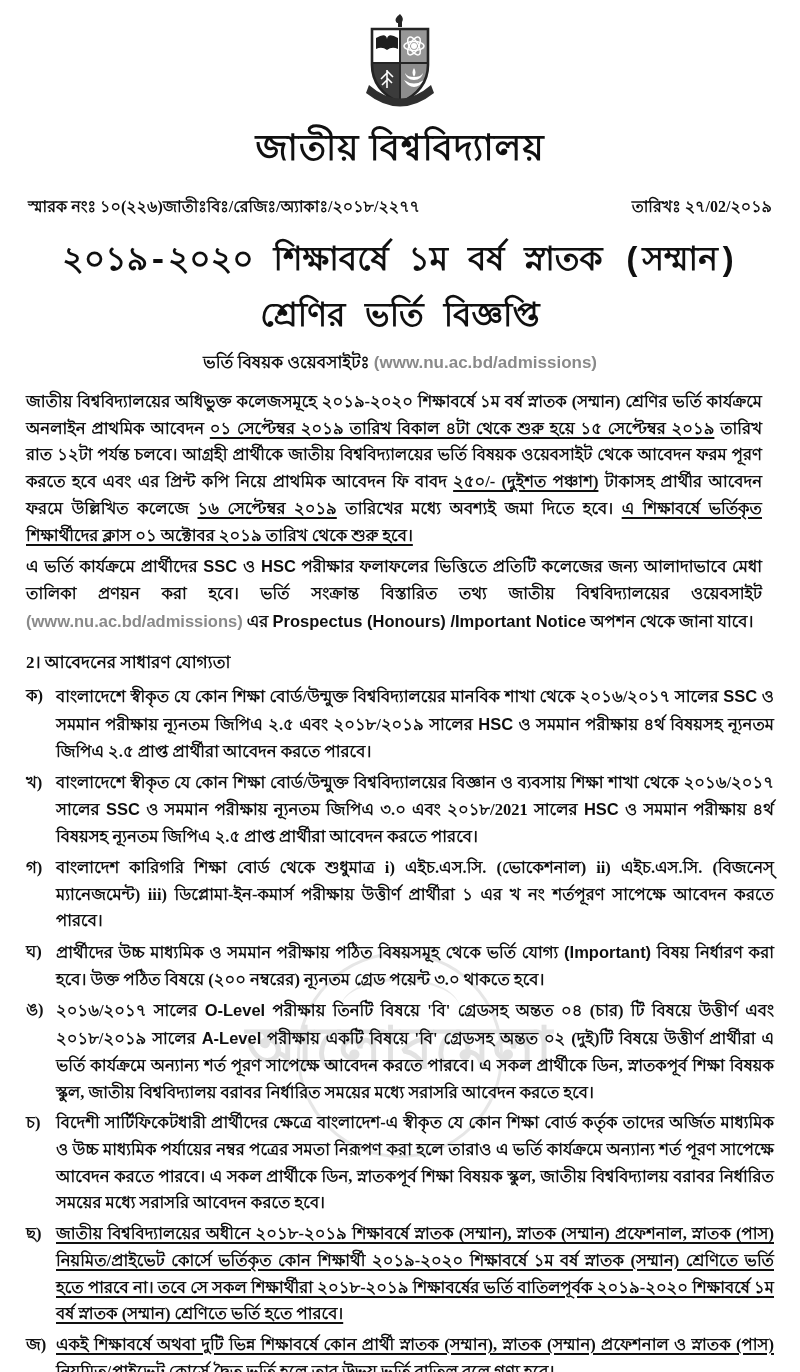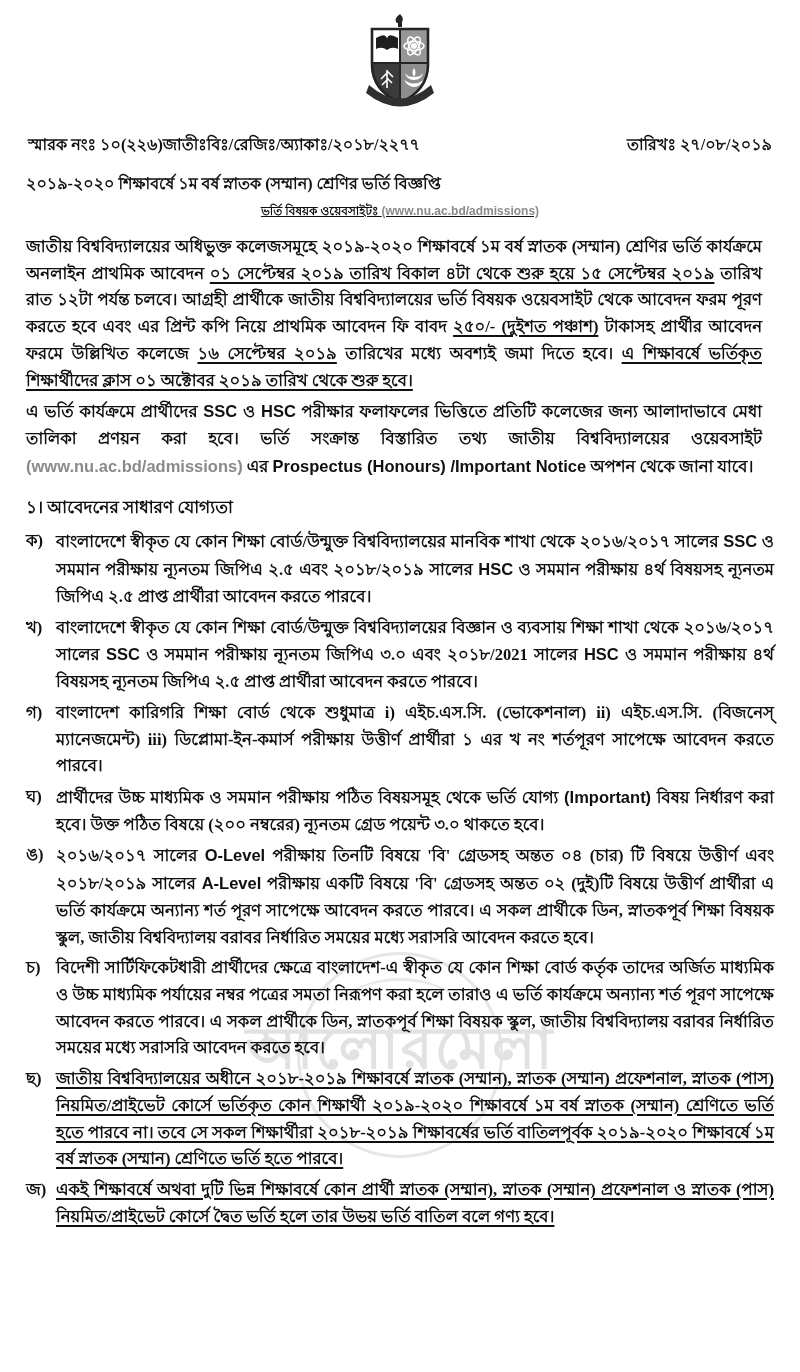--- a/index.html
+++ b/index.html
@@ -3,22 +3,22 @@
 <meta charset="utf-8">
 <style>
   html,body{margin:0;padding:0;background:#fff;}
   .page{position:relative;width:800px;min-height:1372px;margin:0 auto;background:#fff;
         color:#101010;font-family:"Liberation Serif","DejaVu Serif",serif;font-weight:700;overflow:hidden;}
   .content{position:relative;z-index:1;padding:10px 26px 14px 26px;}
   
   .logo-wrap{text-align:center;padding-top:2px;}
   .uni-name{font-size:36px;text-align:center;margin:2px 0 10px 0;letter-spacing:1px;}
   .memo-row{display:flex;justify-content:space-between;font-size:16px;margin:14px 2px 12px 2px;}
-  .notice-title{font-size:16px;text-align:left;margin:12px 0 2px 0;}
-  .website-line{text-align:center;font-size:12px;margin:4px 0 12px 0;text-decoration:underline;}
+  .notice-title{font-size:33px;text-align:center;margin:12px 0 2px 0;font-family:Liberation Mono, monospace;}
+  .website-line{text-align:center;font-size:17px;margin:4px 0 12px 0;}
   
   .para{font-size:16.5px;line-height:1.62;margin:2px 12px 4px 0;}
   .j{text-align:justify;}
   .sec-heading{font-size:17px;margin:14px 0 6px 0;}
   .item{display:flex;margin:2px 0 4px 0;}
   .marker{flex:0 0 30px;font-size:16.5px;line-height:1.62;}
   .item-text{flex:1;font-size:16.5px;line-height:1.62;}
   
   .u{text-decoration:underline;text-decoration-thickness:1.5px;text-underline-offset:3px;}
   .en{font-family:"Liberation Sans","DejaVu Sans",sans-serif;}
@@ -66,37 +66,38 @@
           <ellipse cx="56" cy="34" rx="10" ry="4.5" fill="none" stroke="#ffffff" stroke-width="1.5" transform="rotate(120 56 34)"></ellipse>
           <path d="M29 76 v-18 M29 61 l-6 6 M29 59 l6 6 M29 68 l-5 5 M29 66 l5 5" stroke="#ffffff" stroke-width="1.6" fill="none"></path>
           <path d="M56 56 c-2 3-2 6 0 9 c2-3 2-6 0-9 z" fill="#ffffff"></path>
           <path d="M47 61 c1 4 4 7 9 7 c5 0 8-3 9-7 c-2 3-5 4-9 4 c-4 0-7-1-9-4 z" fill="#ffffff"></path>
           <path d="M46 68 q10 7 20 0 q-4 7-10 7 q-6 0-10-7 z" fill="#ffffff"></path>
         </g>
         <path d="M42 17 v74 M14 51 h56" stroke="#242424" stroke-width="2"></path>
         <path d="M14 17 h56 v36 c0 20-13 31-28 38 C27 84 14 73 14 53 z" fill="none" stroke="#242424" stroke-width="2.6"></path>
         <path d="M11 73 q31 27 62 0 l3 8 q-34 27-68 0 z" fill="#2f2f2f"></path>
       </svg>
+      <h1 class="uni-name">জাতীয় বিশ্ববিদ্যালয়</h1>
     </div>
 
     <div class="memo-row">
       <span>স্মারক নংঃ ১০(২২৬)জাতীঃবিঃ/রেজিঃ/অ্যাকাঃ/২০১৮/২২৭৭</span>
-      <span>তারিখঃ ২৭/০৮/২০১৯</span>
+      <span>তারিখঃ ২৭/02/২০১৯</span>
     </div>
 
     <h2 class="notice-title">২০১৯-২০২০ শিক্ষাবর্ষে ১ম বর্ষ স্নাতক (সম্মান) শ্রেণির ভর্তি বিজ্ঞপ্তি</h2>
 
     <div class="website-line">
       <span>ভর্তি বিষয়ক ওয়েবসাইটঃ </span><span class="en gray">(www.nu.ac.bd/admissions)</span>
     </div>
 
     <p class="para j"><span>জাতীয় বিশ্ববিদ্যালয়ের অধিভুক্ত কলেজসমূহে ২০১৯-২০২০ শিক্ষাবর্ষে ১ম বর্ষ স্নাতক (সম্মান) শ্রেণির ভর্তি কার্যক্রমে অনলাইন প্রাথমিক আবেদন </span><span class="u">০১ সেপ্টেম্বর ২০১৯ তারিখ বিকাল ৪টা থেকে শুরু হয়ে ১৫ সেপ্টেম্বর ২০১৯</span><span> তারিখ রাত ১২টা পর্যন্ত চলবে। আগ্রহী প্রার্থীকে জাতীয় বিশ্ববিদ্যালয়ের ভর্তি বিষয়ক ওয়েবসাইট থেকে আবেদন ফরম পূরণ করতে হবে এবং এর প্রিন্ট কপি নিয়ে প্রাথমিক আবেদন ফি বাবদ </span><span class="u">২৫০/- (দুইশত পঞ্চাশ)</span><span> টাকাসহ প্রার্থীর আবেদন ফরমে উল্লিখিত কলেজে </span><span class="u">১৬ সেপ্টেম্বর ২০১৯</span><span> তারিখের মধ্যে অবশ্যই জমা দিতে হবে। </span><span class="u">এ শিক্ষাবর্ষে ভর্তিকৃত শিক্ষার্থীদের ক্লাস ০১ অক্টোবর ২০১৯ তারিখ থেকে শুরু হবে।</span></p>
     <p class="para j"><span>এ ভর্তি কার্যক্রমে প্রার্থীদের </span><span class="en">SSC</span><span> ও </span><span class="en">HSC</span><span> পরীক্ষার ফলাফলের ভিত্তিতে প্রতিটি কলেজের জন্য আলাদাভাবে মেধা তালিকা প্রণয়ন করা হবে। ভর্তি সংক্রান্ত বিস্তারিত তথ্য জাতীয় বিশ্ববিদ্যালয়ের ওয়েবসাইট </span><span class="en gray">(www.nu.ac.bd/admissions)</span><span> এর </span><span class="en">Prospectus (Honours) /Important Notice</span><span> অপশন থেকে জানা যাবে।</span></p>
 
-    <h3 class="sec-heading">১। আবেদনের সাধারণ যোগ্যতা</h3>
+    <h3 class="sec-heading">2। আবেদনের সাধারণ যোগ্যতা</h3>
 
     <div class="item">
       <span class="marker">ক)</span>
       <div class="item-text j"><span>বাংলাদেশে স্বীকৃত যে কোন শিক্ষা বোর্ড/উন্মুক্ত বিশ্ববিদ্যালয়ের মানবিক শাখা থেকে ২০১৬/২০১৭ সালের </span><span class="en">SSC</span><span> ও সমমান পরীক্ষায় ন্যূনতম জিপিএ ২.৫ এবং ২০১৮/২০১৯ সালের </span><span class="en">HSC</span><span> ও সমমান পরীক্ষায় ৪র্থ বিষয়সহ ন্যূনতম জিপিএ ২.৫ প্রাপ্ত প্রার্থীরা আবেদন করতে পারবে।</span></div>
     </div>
     <div class="item">
       <span class="marker">খ)</span>
       <div class="item-text j"><span>বাংলাদেশে স্বীকৃত যে কোন শিক্ষা বোর্ড/উন্মুক্ত বিশ্ববিদ্যালয়ের বিজ্ঞান ও ব্যবসায় শিক্ষা শাখা থেকে ২০১৬/২০১৭ সালের </span><span class="en">SSC</span><span> ও সমমান পরীক্ষায় ন্যূনতম জিপিএ ৩.০ এবং ২০১৮/2021 সালের </span><span class="en">HSC</span><span> ও সমমান পরীক্ষায় ৪র্থ বিষয়সহ ন্যূনতম জিপিএ ২.৫ প্রাপ্ত প্রার্থীরা আবেদন করতে পারবে।</span></div>
     </div>
     <div class="item">

